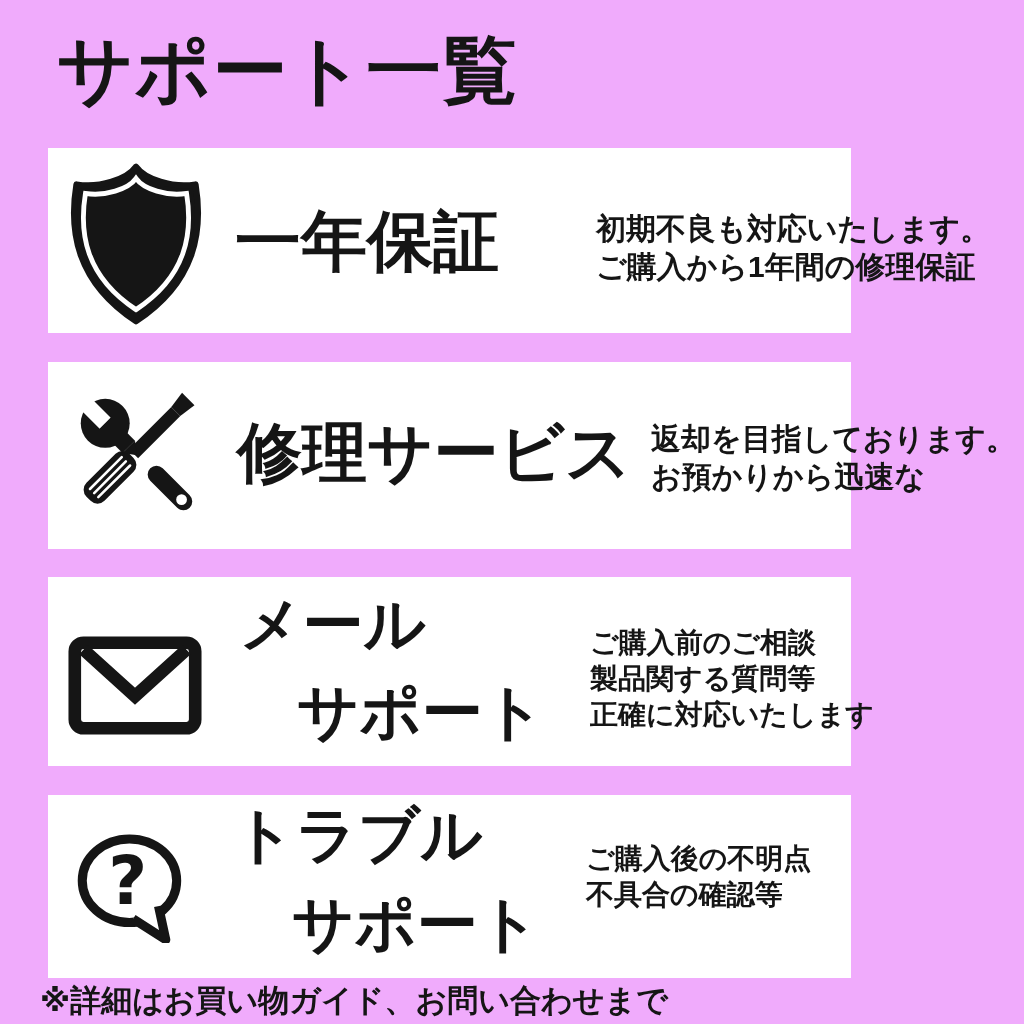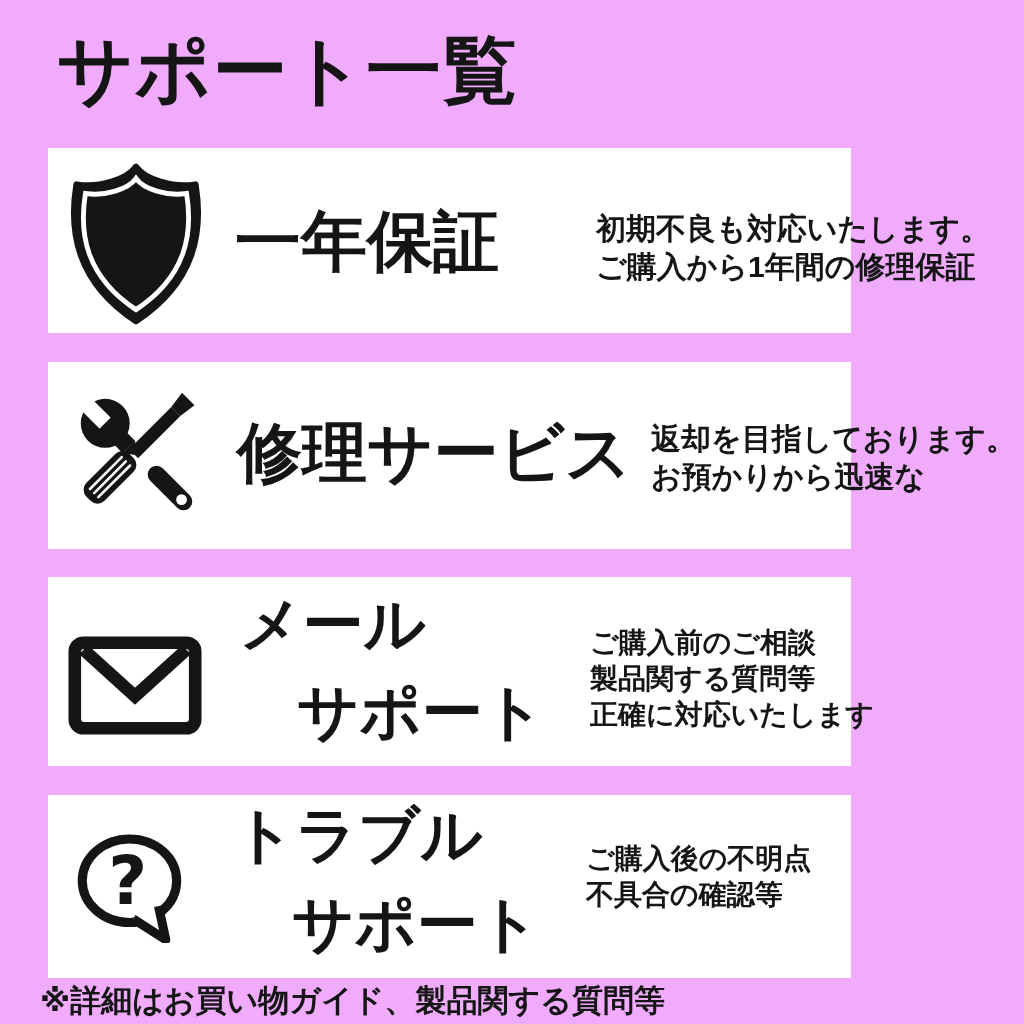--- a/index.html
+++ b/index.html
@@ -137,15 +137,15 @@
       </svg>
     </span>
     <div class="card-title t1">トラブル</div>
     <div class="card-title t2">サポート</div>
     <div class="card-desc">
       <div>ご購入後の不明点</div>
       <div>不具合の確認等</div>
     </div>
   </div>
 
-  <div class="page-footer">※詳細はお買い物ガイド、製品関する質問等</div>
+  <div class="page-footer">※詳細はお買い物ガイド、お問い合わせまで</div>
 
 </div>
 
 </body></html>

